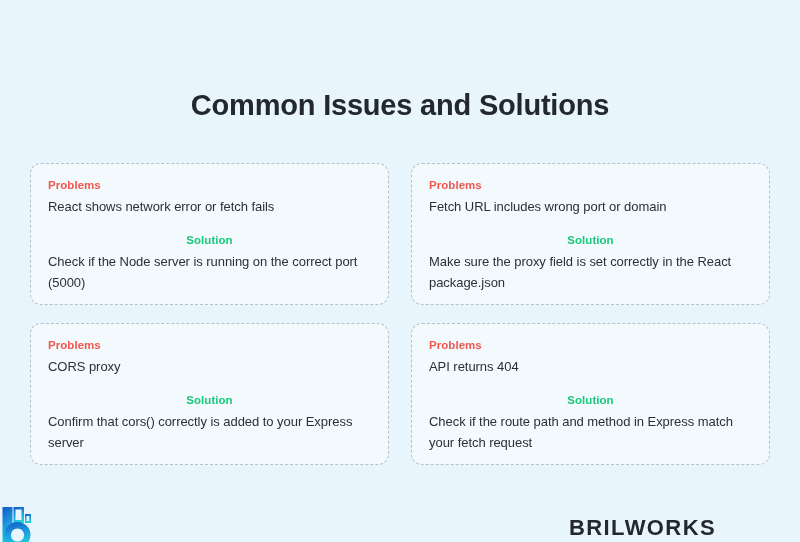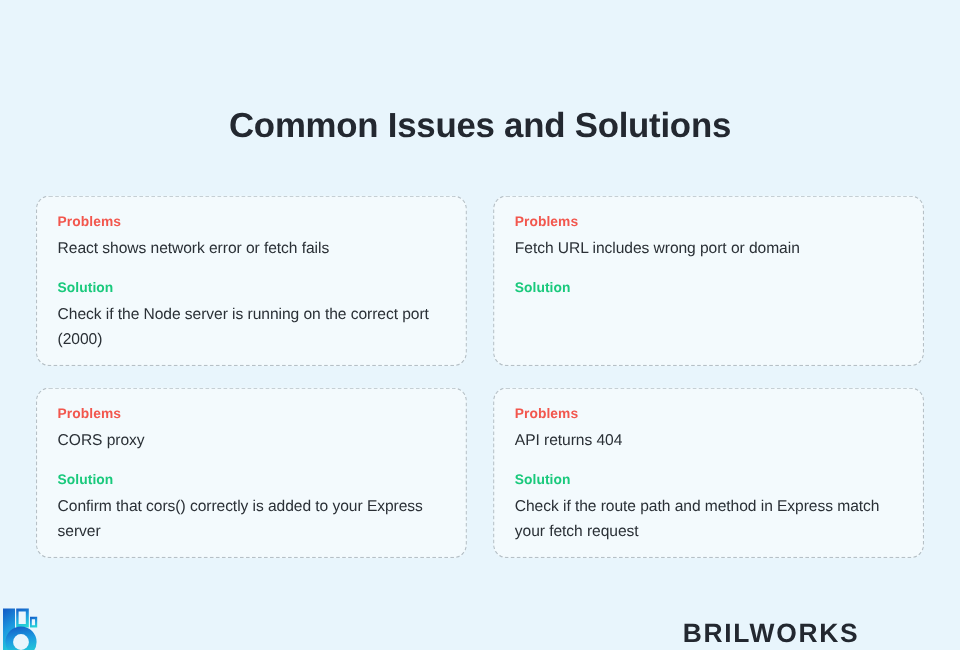--- a/index.html
+++ b/index.html
@@ -60,21 +60,21 @@
     overflow:hidden;
   }
 
   .kicker {
     font-size:11.5px;
     font-weight:bold;
     line-height:15px;
     letter-spacing:0.05px;
   }
   .kicker.problem  { color:#f2564d; }
-  .kicker.solution { color:#19c97c; }
+  .kicker.solution { color:#19c97c;text-align:center; }
 
   .body-text {
     font-size:13px;
     color:#2a3036;
     line-height:21px;
     letter-spacing:-0.05px;
     margin-top:3px;
   }
 
   .sol-block { margin-top:16px; }
@@ -112,29 +112,30 @@
 
   <div class="title">Common Issues and Solutions</div>
 
   <div class="grid">
 
     <div class="card">
       <div class="kicker problem">Problems</div>
       <div class="body-text">React shows network error or fetch fails</div>
       <div class="sol-block">
         <div class="kicker solution">Solution</div>
-        <div class="body-text">Check if the Node server is running on the correct port (2000)</div>
+        <div class="body-text">Check if the Node server is running on the correct port (5000)</div>
       </div>
     </div>
 
     <div class="card">
       <div class="kicker problem">Problems</div>
       <div class="body-text">Fetch URL includes wrong port or domain</div>
       <div class="sol-block">
         <div class="kicker solution">Solution</div>
+        <div class="body-text">Make sure the proxy field is set correctly in the React package.json</div>
       </div>
     </div>
 
     <div class="card">
       <div class="kicker problem">Problems</div>
       <div class="body-text">CORS proxy</div>
       <div class="sol-block">
         <div class="kicker solution">Solution</div>
         <div class="body-text">Confirm that cors() correctly is added to your Express server</div>
       </div>

